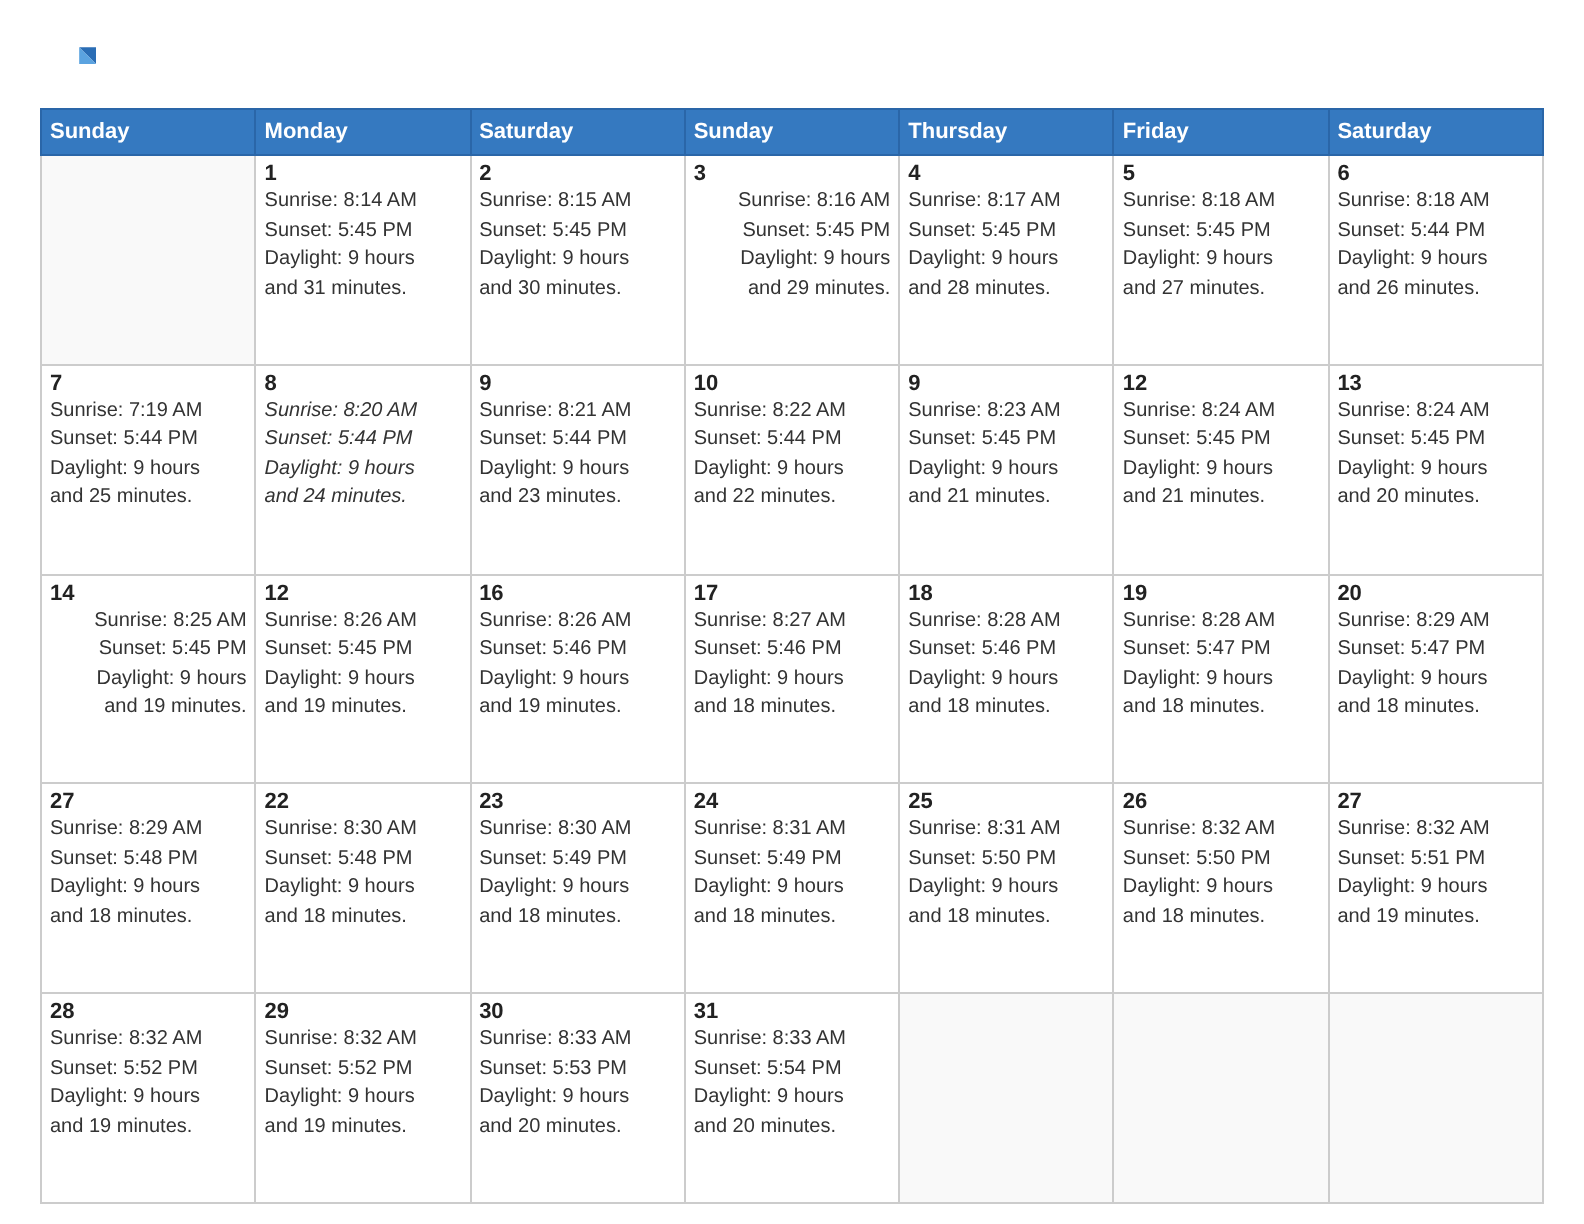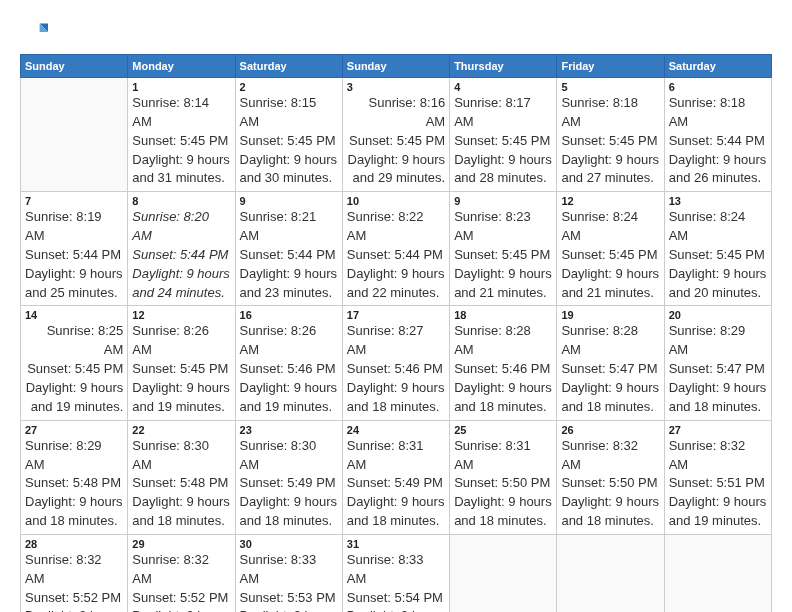--- a/index.html
+++ b/index.html
@@ -82,21 +82,21 @@
       width: calc(100% / 7);
     }
     .day-num {
       font-size: 11px;
       font-weight: bold;
       color: #222;
       display: block;
       margin-bottom: 1px;
     }
     .day-info {
-      font-size: 13px;
+      font-size: 10px;
       color: #333;
       line-height: 1.45;
     }
     .empty-cell {
       background: #f9f9f9;
     }
   </style>
 </head>
 <body>
 
@@ -172,21 +172,21 @@
             <span class="day-num">6</span>
             <div class="day-info" style="white-space: pre-line;">Sunrise: 8:18 AM
 Sunset: 5:44 PM
 Daylight: 9 hours
 and 26 minutes.</div>
           </td>
         </tr>
         <tr>
           <td>
             <span class="day-num">7</span>
-            <div class="day-info" style="white-space: pre-line;">Sunrise: 8:19 AM
+            <div class="day-info" style="white-space: pre-line;">Sunrise: 7:19 AM
 Sunset: 5:44 PM
 Daylight: 9 hours
 and 25 minutes.</div>
           </td>
           <td>
             <span class="day-num">8</span>
             <div class="day-info" style="white-space: pre-line; font-style: italic;">Sunrise: 8:20 AM
 Sunset: 5:44 PM
 Daylight: 9 hours
 and 24 minutes.</div>

